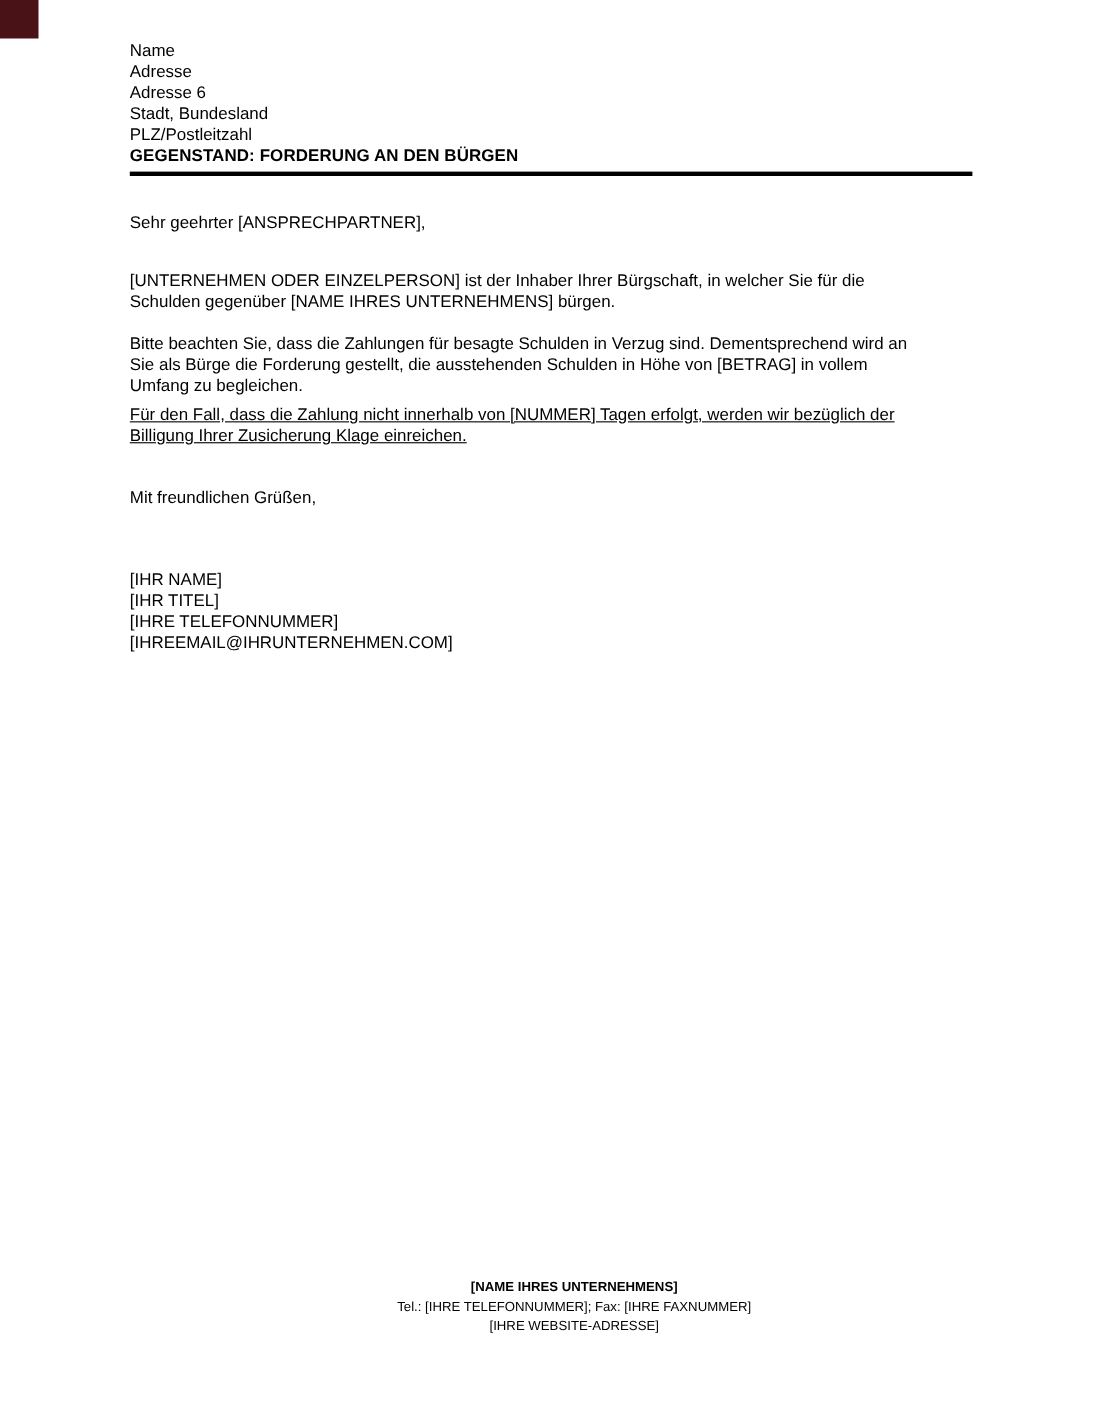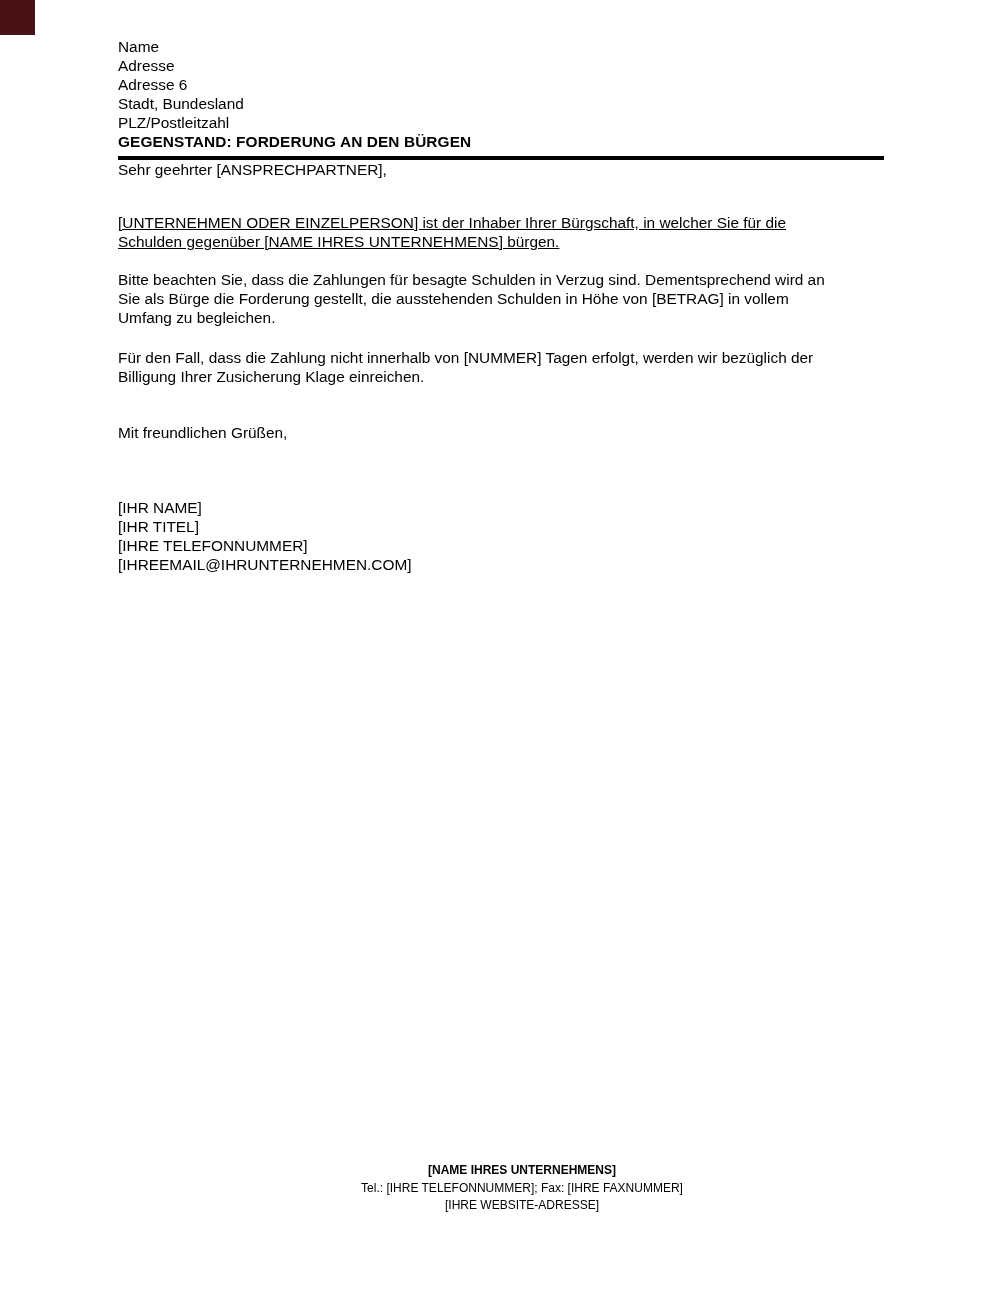--- a/index.html
+++ b/index.html
@@ -21,24 +21,24 @@
   .content {
     padding: 0 116px 0 118px;
     font-size: 15.4px;
     line-height: 19px;
   }
   .multiline, .para { white-space: pre; }
   .date      { margin-top: 164px; }
   .recipient { margin-top: 37px; }
   .subject   { font-weight: bold; letter-spacing: 0.1px; }
   .rule      { margin-top: 5px; height: 4px; background: #000000; width: 100%; }
-  .salutation{ }
-  .p1 { margin-top: 34px; text-decoration: underline; }
+  .salutation{ margin-top: 33px; }
+  .p1 { margin-top: 34px; }
   .p2 { margin-top: 19px; }
-  .p3 { margin-top: 21px; }
+  .p3 { margin-top: 8px; text-decoration: underline; }
   .closing   { margin-top: 37px; }
   .signature { margin-top: 56px; }
   .footer {
     position: absolute;
     top: 1162px;
     left: 0;
     width: 1000px;
     text-align: center;
     font-size: 12px;
     line-height: 17.5px;

